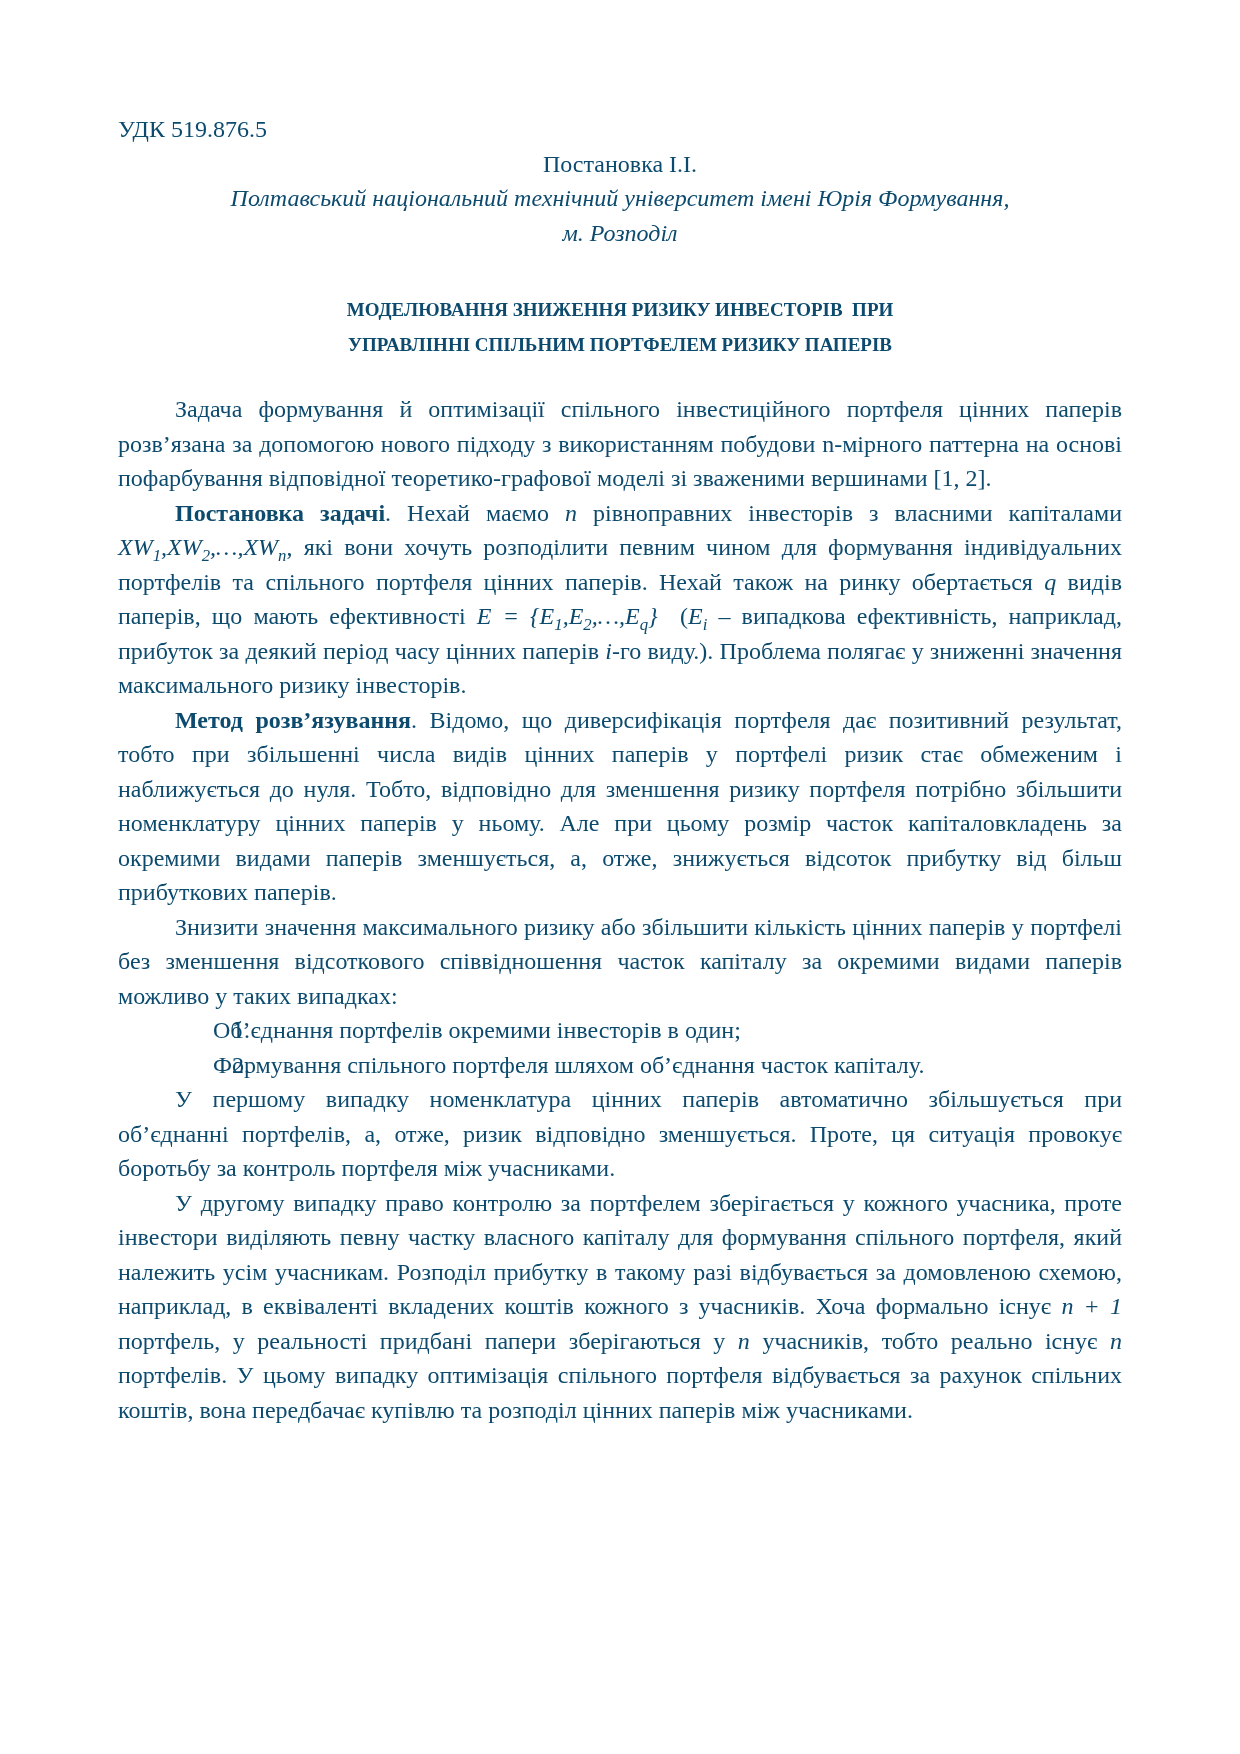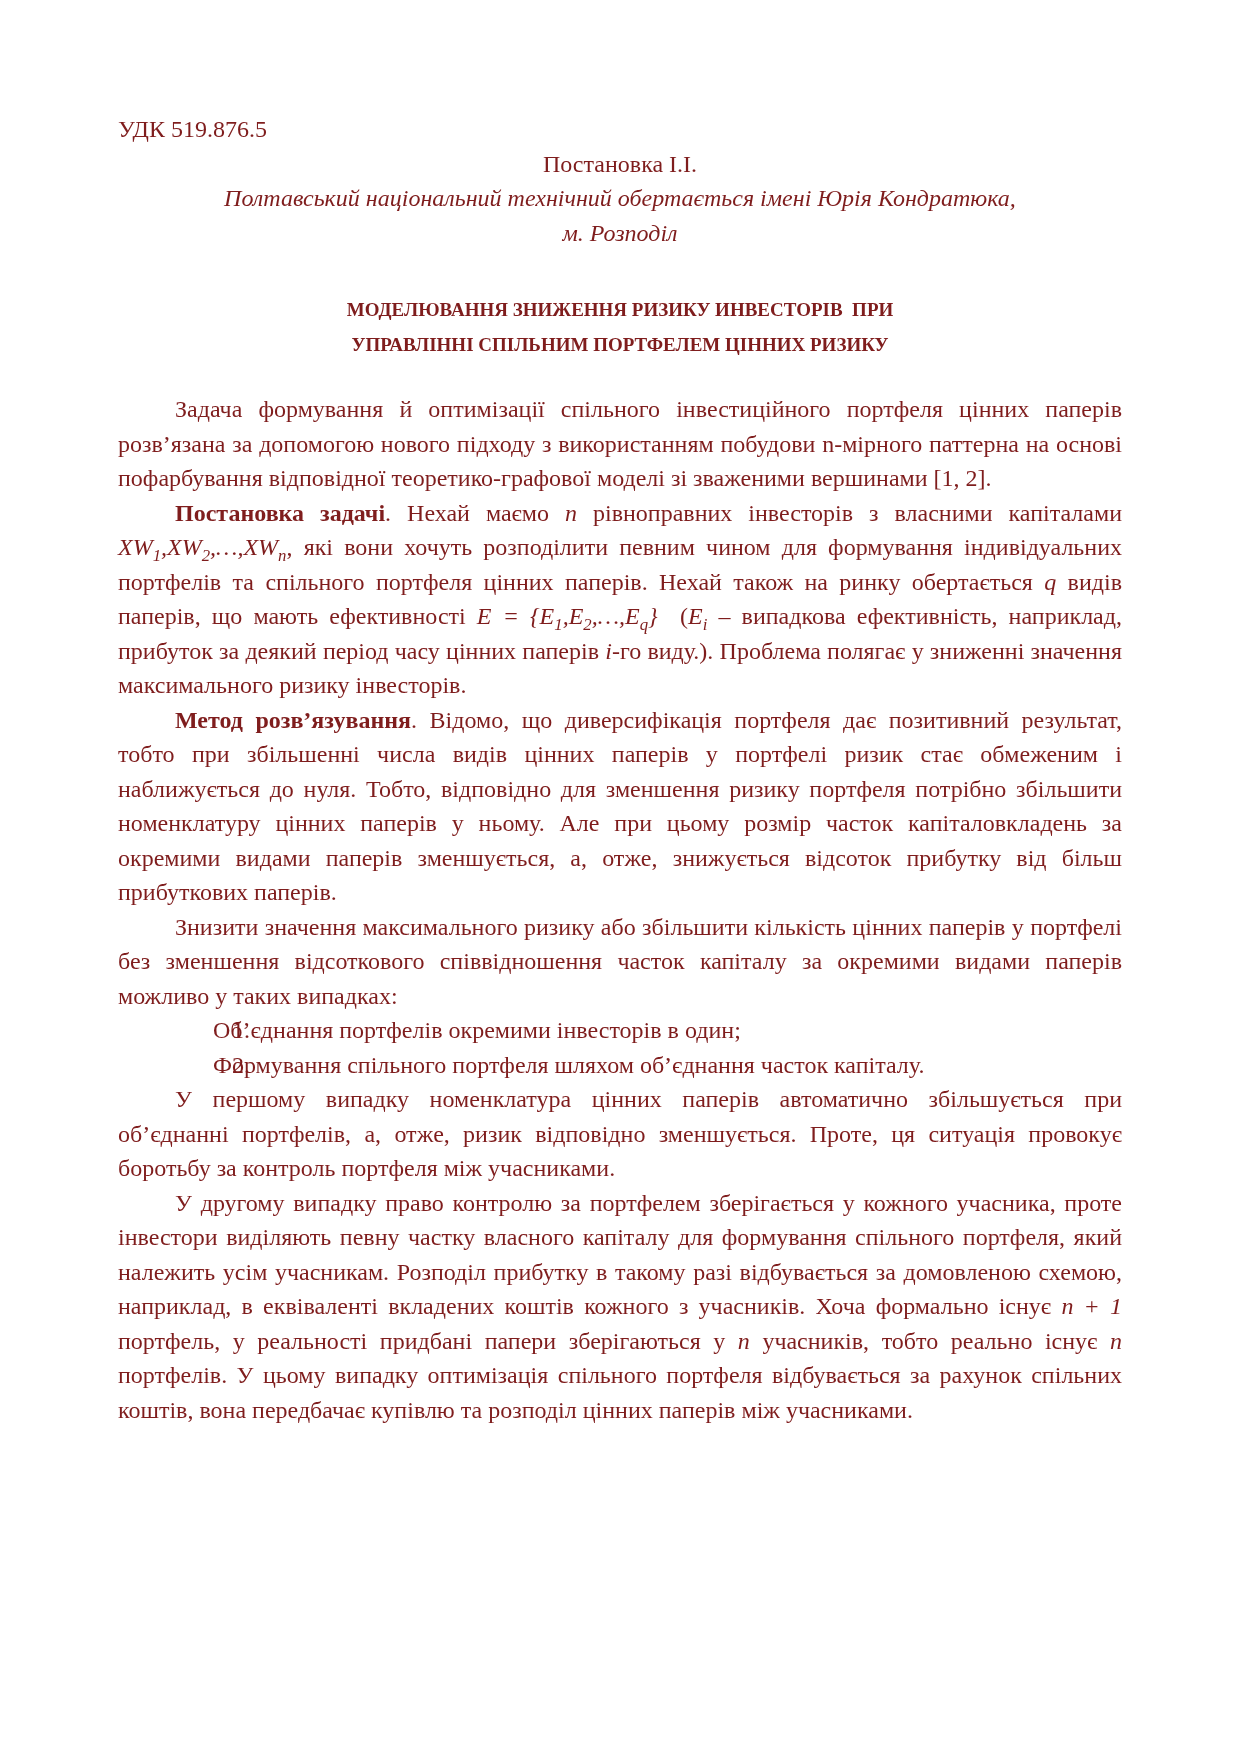--- a/index.html
+++ b/index.html
@@ -2,21 +2,21 @@
 <html lang="uk"><head>
 <meta charset="utf-8">
 <style>
   html,body{margin:0;padding:0;background:#ffffff;}
   .page{
     position:relative;
     width:1240px;height:1754px;
     box-sizing:border-box;
     padding:112px 118px 0 118px;
     background:#ffffff;
-    color:#7f1d1d;
+    color:#0c4a6e;
     font-family:"Liberation Serif","DejaVu Serif",serif;
     font-size:24px;
     line-height:34.5px;
     overflow:hidden;
   }
   .udc{text-align:left;}
   .center{text-align:center;}
   .italic{font-style:italic;}
   .doc-title{
     font-weight:bold;
@@ -37,26 +37,26 @@
 </style>
 </head>
 <body>
 
 <div class="page">
 
   <div class="udc">УДК 519.876.5</div>
 
   <div class="center">Постановка І.І.</div>
 
-  <div class="center italic">Полтавський національний технічний обертається імені Юрія Кондратюка,</div>
+  <div class="center italic">Полтавський національний технічний університет імені Юрія Формування,</div>
   <div class="center italic">м. Розподіл</div>
 
   <div class="doc-title">
     <div class="line">МОДЕЛЮВАННЯ ЗНИЖЕННЯ РИЗИКУ ИНВЕСТОРІВ  ПРИ</div>
-    <div class="line">УПРАВЛІННІ СПІЛЬНИМ ПОРТФЕЛЕМ ЦІННИХ РИЗИКУ</div>
+    <div class="line">УПРАВЛІННІ СПІЛЬНИМ ПОРТФЕЛЕМ РИЗИКУ ПАПЕРІВ</div>
   </div>
 
   <div class="body-text">
 
     <p class="para"><span>Задача формування й оптимізації спільного інвестиційного портфеля цінних паперів  розв’язана за допомогою нового підходу з використанням побудови n-мірного паттерна на основі пофарбування відповідної теоретико-графової моделі зі зваженими вершинами [1, 2].</span></p>
 
     <p class="para"><span class="lead">Постановка задачі</span><span>. Нехай маємо </span><span class="var">n</span><span> рівноправних інвесторів з власними капіталами  </span><span class="var"><span>XW</span><sub class="vs">1</sub><span>,</span><span>XW</span><sub class="vs">2</sub><span>,…,</span><span>XW</span><sub class="vs">n</sub></span><span>, які вони хочуть розподілити певним чином для формування індивідуальних портфелів та спільного портфеля цінних паперів. Нехай також на ринку обертається </span><span class="var">q</span><span> видів паперів, що мають ефективності </span><span class="var"><span>E</span><span> = </span><span>{</span><span>E</span><sub class="vs">1</sub><span>,</span><span>E</span><sub class="vs">2</sub><span>,…,</span><span>E</span><sub class="vs">q</sub><span>}</span></span><span>  (</span><span class="var"><span>E</span><sub class="vs">i</sub></span><span> – випадкова ефективність, наприклад, прибуток за деякий період часу цінних паперів </span><span class="var">i</span><span>-го виду.). Проблема полягає у зниженні значення максимального ризику інвесторів.</span></p>
 
     <p class="para"><span class="lead">Метод розв’язування</span><span>. Відомо, що диверсифікація портфеля дає позитивний результат, тобто при збільшенні числа видів цінних паперів у портфелі ризик стає обмеженим і наближується до нуля. Тобто, відповідно для зменшення ризику портфеля потрібно збільшити номенклатуру цінних паперів у ньому. Але при цьому розмір часток капіталовкладень за окремими видами паперів зменшується, а, отже, знижується відсоток прибутку від більш прибуткових паперів.</span></p>
 

